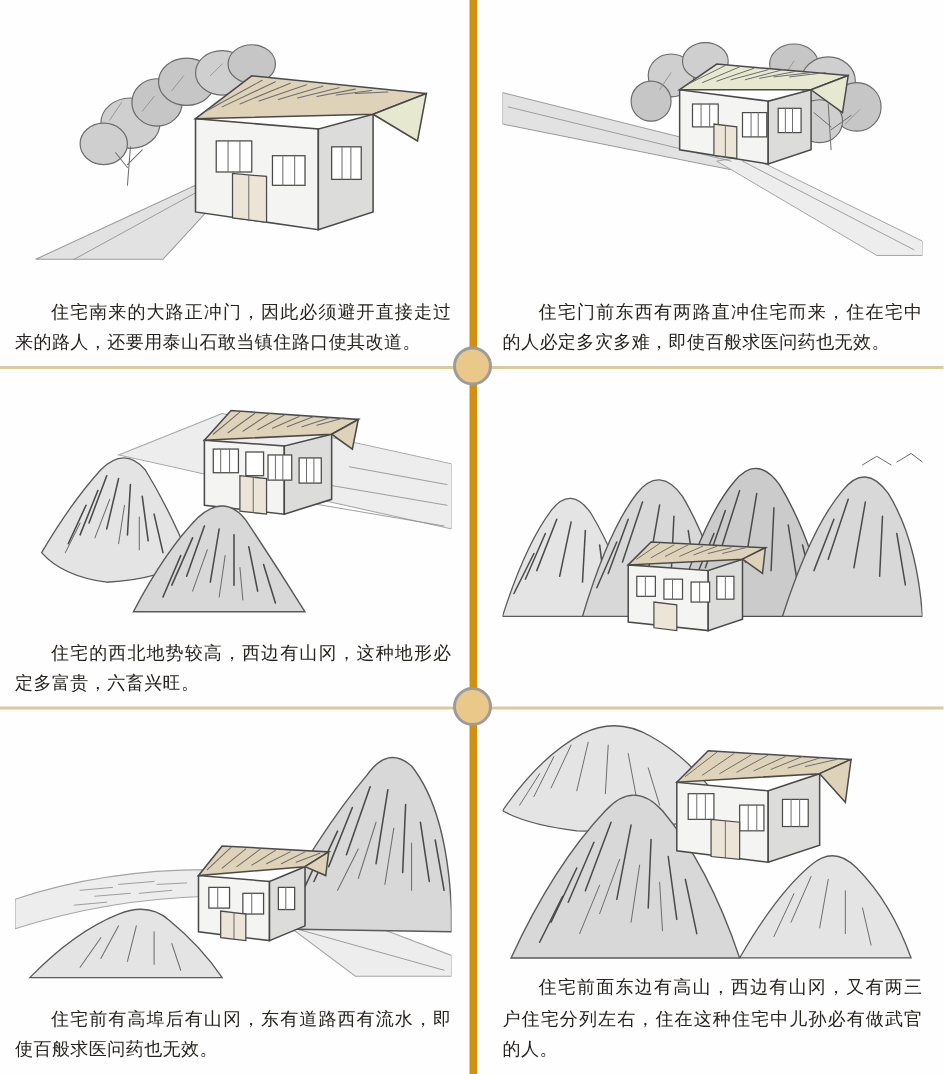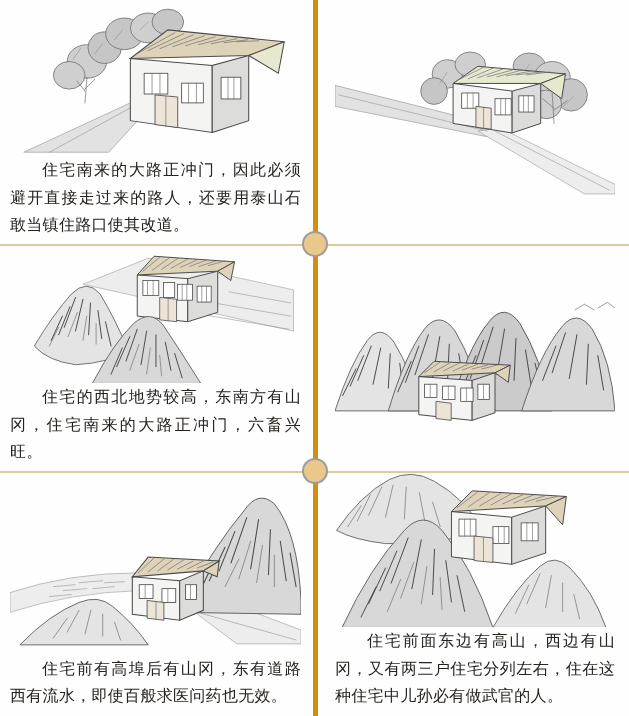--- a/index.html
+++ b/index.html
@@ -54,21 +54,21 @@
   .cell.left{padding:0 14px 0 10px;}
   .cell.right{padding:0 14px 0 20px;}
 
   .art{
     position:relative;
     flex:1 1 auto;
     min-height:0;
   }
   .caption{
     flex:0 0 auto;
-    font-size:16px;
+    font-size:12px;
     line-height:1.72;
     color:#26231f;
     letter-spacing:0.3px;
     text-indent:2em;
     text-align:justify;
     padding-bottom:6px;
     font-family:"Liberation Serif","DejaVu Serif",serif;
   }
 
   
@@ -177,20 +177,21 @@
         <rect class="win" x="133" y="44" width="18" height="16"></rect>
         <path class="ln-t" d="M139 44 L139 60 M145 44 L145 60"></path>
         <rect class="win" x="168" y="50" width="17" height="17"></rect>
         <path class="ln-t" d="M174 50 L174 67 M179 50 L179 67"></path>
         <rect class="win" x="193" y="47" width="16" height="17"></rect>
         <path class="ln-t" d="M198 47 L198 64 M203 47 L203 64"></path>
         <path class="door" d="M148 58 L148 80 L164 82 L164 60 Z"></path>
         <path class="ln-t" d="M156 59 L156 81"></path>
       </svg>
     </div>
+    <div class="caption">住宅门前东西有两路直冲住宅而来，住在宅中的人必定多灾多难，即使百般求医问药也无效。</div>
   </div>
 
   <div class="cell left p3">
     <div class="art">
       <svg class="sketch" viewBox="0 0 295 148" preserveAspectRatio="xMidYMid meet">
 
         <path class="road2" d="M70 42 L140 14 L295 48 L295 92 Z"></path>
         <path class="ln-f" d="M210 62 L292 76 M196 74 L290 90 M226 50 L292 62"></path>
 
         <path class="wall-a" d="M128 32 L128 76 L182 82 L182 36 Z"></path>
@@ -243,21 +244,21 @@
             <path d="M112 110 L100 138"></path>
             <path d="M168 116 L176 142"></path>
           </g>
         <g class="ln-t">
             <path d="M130 106 L120 134"></path>
             <path d="M142 110 L138 138"></path>
             <path d="M152 118 L154 140"></path>
           </g>
       </svg>
     </div>
-    <div class="caption">住宅的西北地势较高，东南方有山冈，住宅南来的大路正冲门，六畜兴旺。</div>
+    <div class="caption">住宅的西北地势较高，西边有山冈，这种地形必定多富贵，六畜兴旺。</div>
   </div>
 
   <div class="cell right p4">
     <div class="art">
       <svg class="sketch" viewBox="0 0 294 130" preserveAspectRatio="xMidYMid meet">
 
         <path class="mtn-l" d="M0 120 Q16 70 34 46 Q48 28 62 48 Q80 78 92 120 Z"></path>
         <g class="ln">
             <path d="M38 52 L24 88"></path>
             <path d="M48 54 L40 92"></path>

